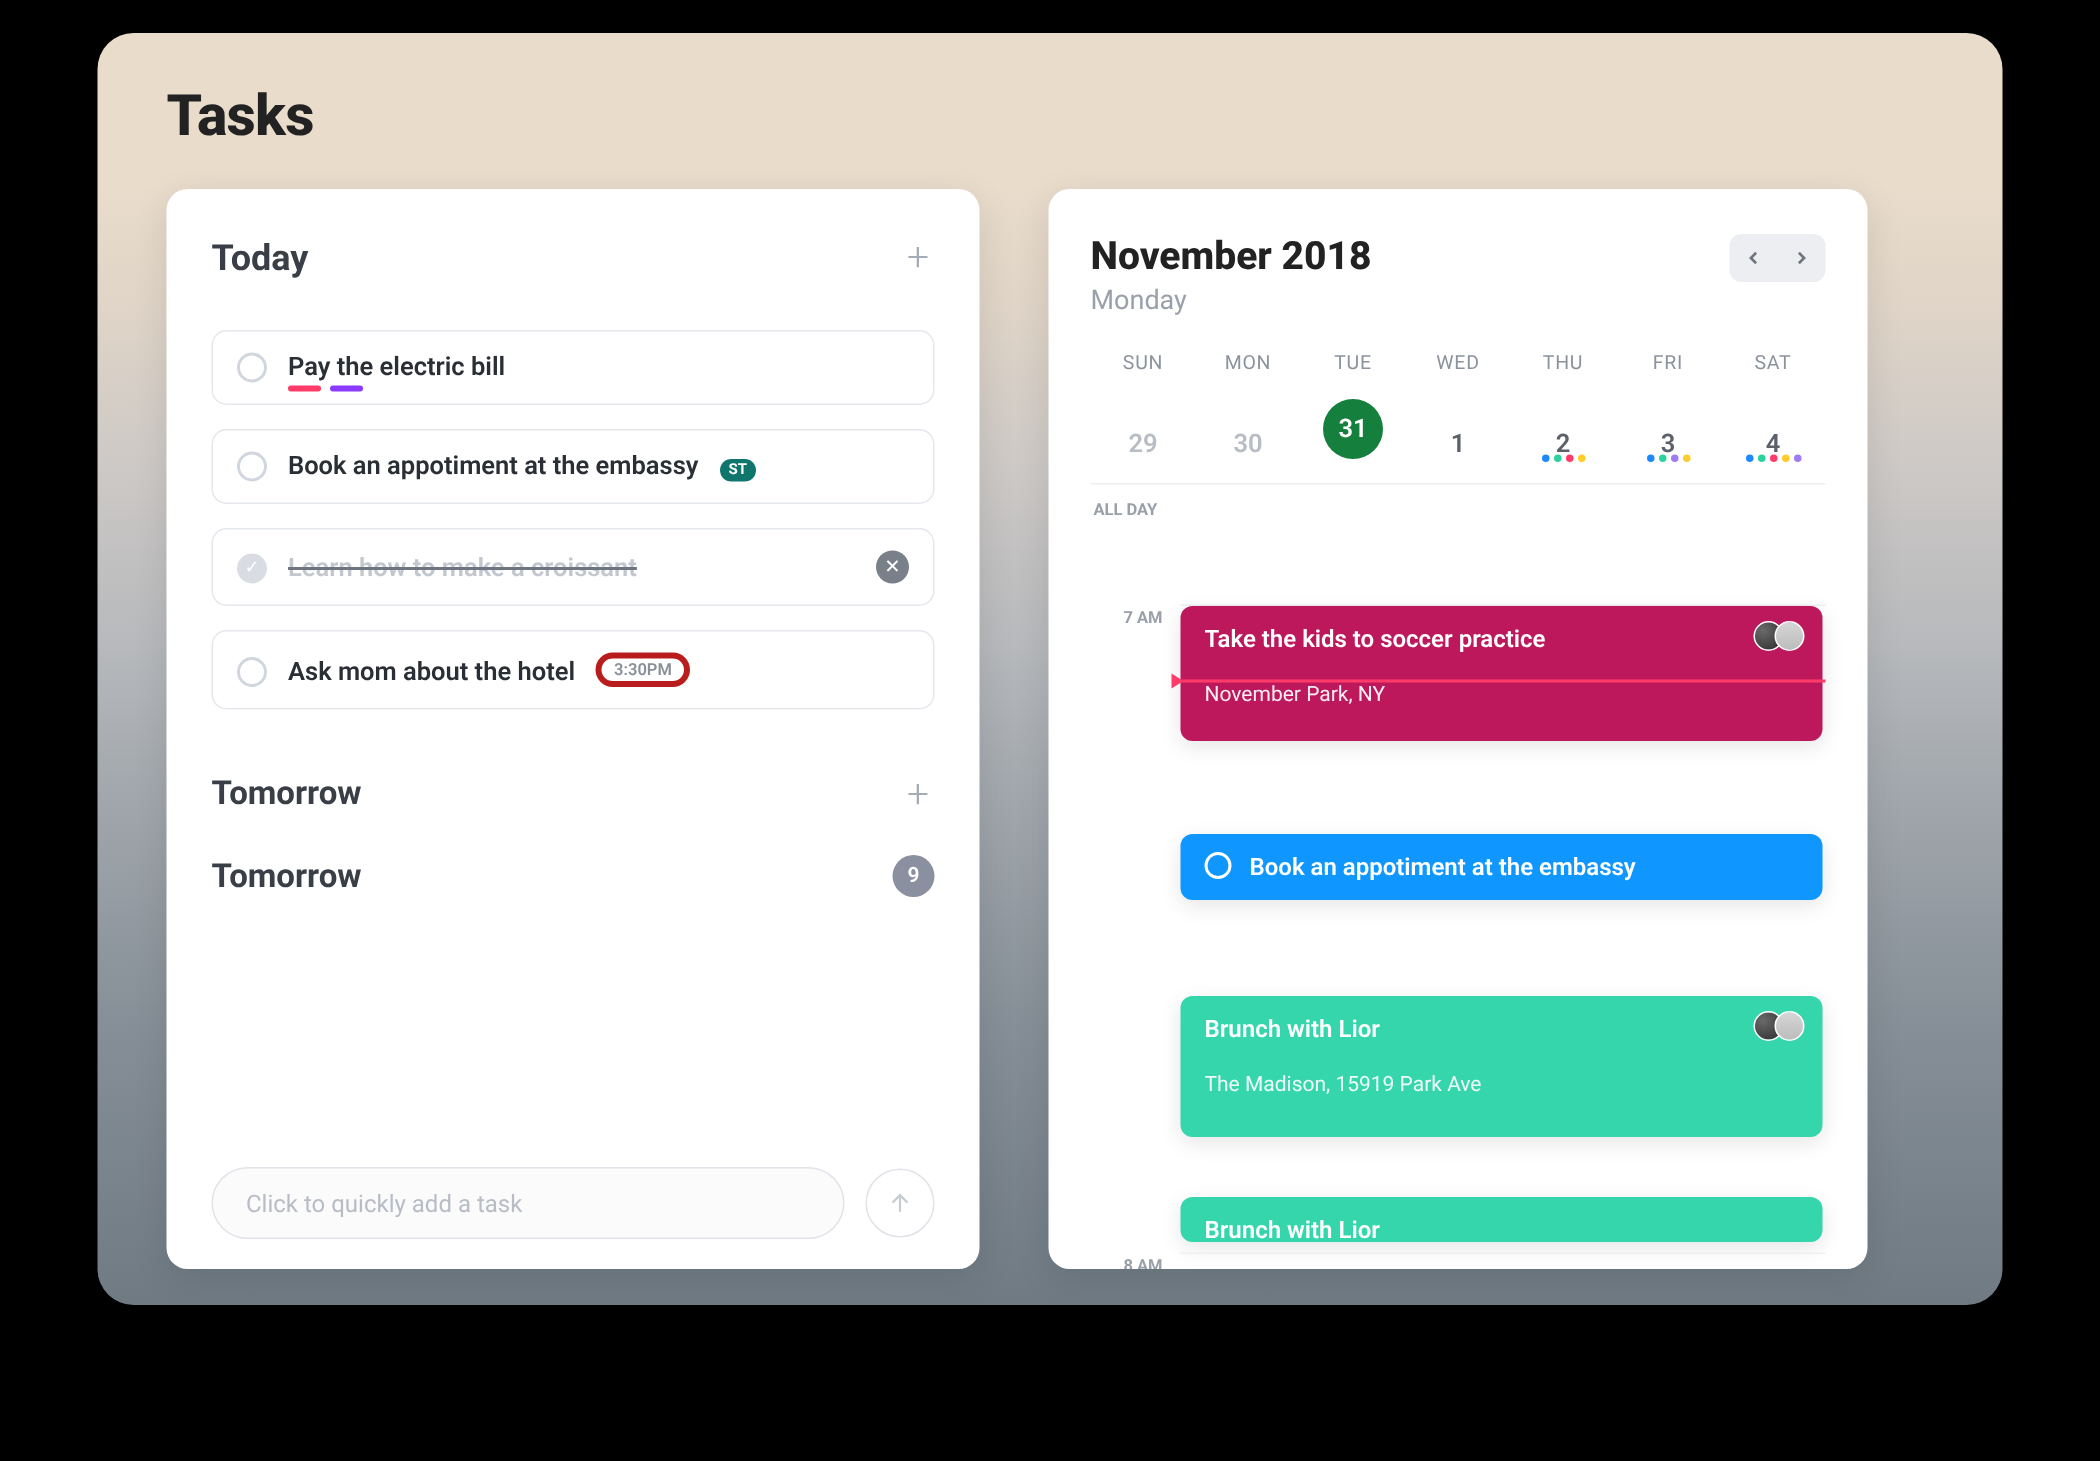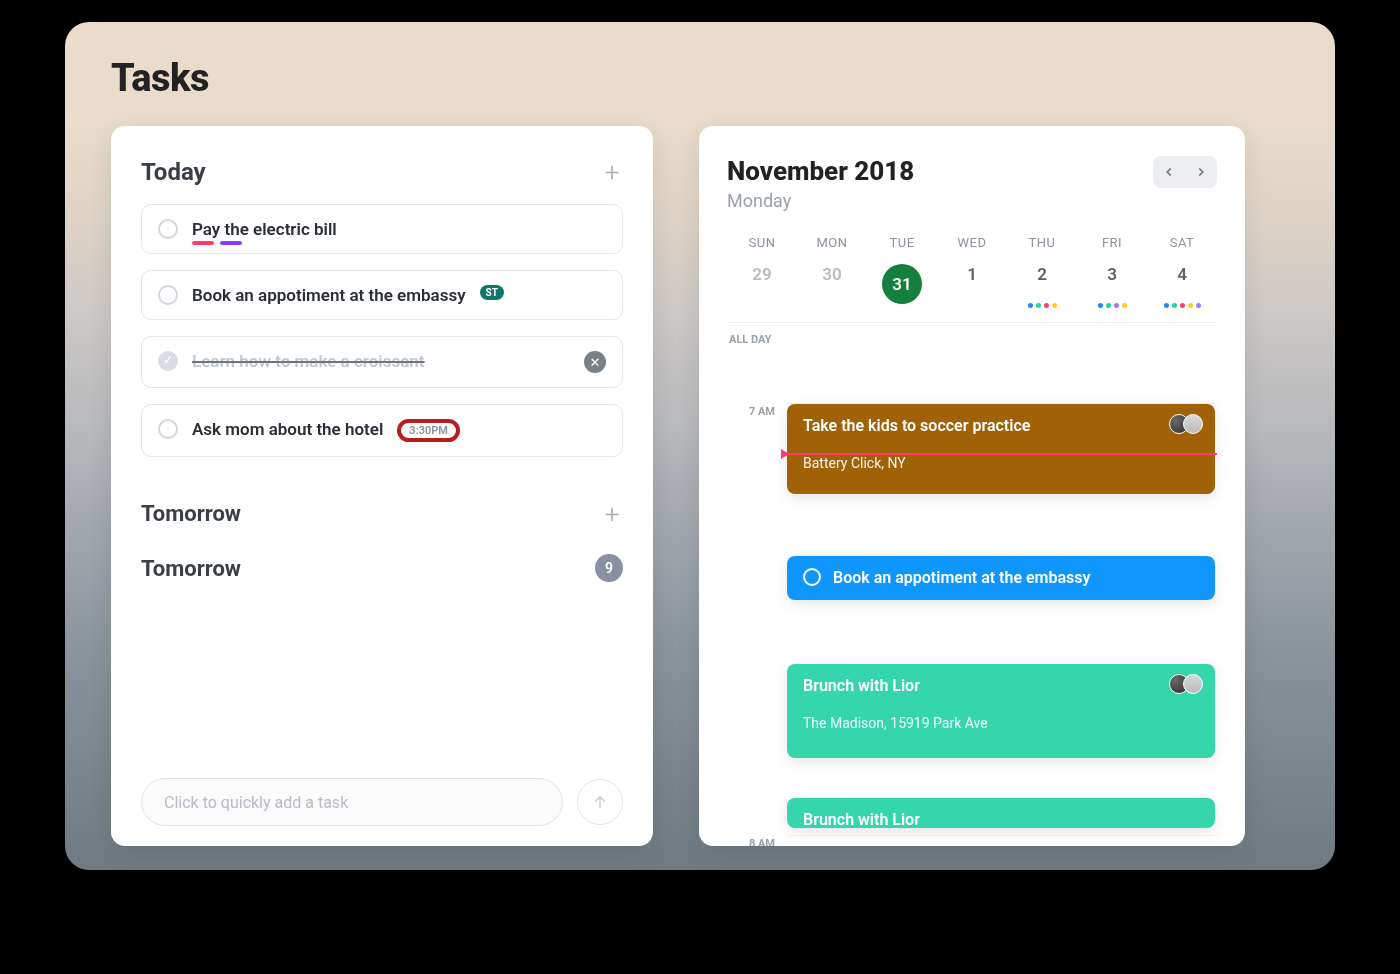--- a/index.html
+++ b/index.html
@@ -28,28 +28,28 @@
   }
   .columns { display: flex; gap: 46px; }
   .panel {
     background: #fff;
     border-radius: 14px;
     box-shadow: 0 6px 24px rgba(0,0,0,0.10);
     overflow: hidden;
   }
   
   .tasks-panel { width: 542px; height: 720px; padding: 32px 30px 0 30px; position: relative; }
-  .section-head { display:flex; justify-content:space-between; align-items:center; margin-bottom:18px; }
+  .section-head { display:flex; justify-content:space-between; align-items:center; margin-bottom:34px; }
   .section-head h2 { font-size: 24px; font-weight: 700; color:#3a3e46; }
   .plus { width:22px; height:22px; display:flex; align-items:center; justify-content:center; cursor:pointer;
           color:#a5acb8; font-size:26px; font-weight:300; line-height:1; }
   .task {
     border:1px solid #e4e7ec; border-radius:10px;
     padding:14px 16px; margin-bottom:16px;
-    display:flex; align-items:flex-start; gap:14px;
+    display:flex; align-items:flex-end; gap:14px;
     position:relative;
   }
   .task .circle {
     width:20px; height:20px; border:2px solid #d1d6de; border-radius:50%;
     flex:none;
   }
   .task.done .circle { background:#d9dde3; border-color:#d9dde3; position:relative; }
   .task.done .circle::after { content:"✓"; color:#fff; font-size:12px; position:absolute; left:3px; top:0; }
   .task .label { font-size:17px; font-weight:600; color:#2a2e35; }
   .task.done .label { color:#c3c8d0; text-decoration:line-through; text-decoration-color:#6e7480; text-decoration-thickness:2px; }
@@ -85,21 +85,21 @@
   .cal-panel { width:546px; height:720px; padding:30px 28px 0 28px; position:relative; }
   .cal-head { display:flex; justify-content:space-between; align-items:flex-start; }
   .cal-head h2 { font-size:26px; font-weight:800; color:#222; }
   .cal-head .dow { font-size:18px; color:#9aa0aa; margin-top:4px; }
   .nav-btns { display:flex; gap:4px; background:#eceef2; border-radius:8px; padding:2px; }
   .nav-btns div { width:28px; height:28px; display:flex; align-items:center; justify-content:center;
     color:#70767f; cursor:pointer; border-radius:6px; }
   .weekdays { display:grid; grid-template-columns:repeat(7,1fr); margin-top:24px; text-align:center;
     font-size:13px; font-weight:400; color:#8d939d; letter-spacing:0.5px; }
   .dates { display:grid; grid-template-columns:repeat(7,1fr); margin-top:14px; text-align:center; align-items:center; }
-  .date-cell { position:relative; height:42px; display:flex; flex-direction:column; align-items:center; justify-content:flex-start;
+  .date-cell { position:relative; height:42px; display:flex; flex-direction:column; align-items:center; justify-content:flex-end;
     font-size:17px; font-weight:600; color:#5c6069; }
   .date-cell.muted { color:#b7bcc5; }
   .date-cell.selected span.n {
     width:40px; height:40px; border-radius:50%; background:#15803d; color:#fff;
     display:flex; align-items:center; justify-content:center;
   }
   .date-cell .dots { position:absolute; bottom:-2px; display:flex; gap:3px; }
   .date-cell .dots i { width:5px; height:5px; border-radius:50%; display:block; }
   .d-b{background:#1e88ff;} .d-g{background:#29d39c;} .d-p{background:#ff3b6a;} .d-y{background:#ffcc2b;} .d-v{background:#9f7bf5;}
   .hr { height:1px; background:#eceef1; margin-top:16px; }
@@ -114,21 +114,21 @@
     position:absolute; left:60px; right:0; height:2px; background:#ff3b6a; z-index:3;
   }
   .now-line::before{ content:""; position:absolute; left:-6px; top:-4px;
     border-left:8px solid #ff3b6a; border-top:5px solid transparent; border-bottom:5px solid transparent; }
   .event {
     position:absolute; left:0; right:2px; border-radius:8px; color:#fff;
     padding:12px 16px 14px 16px; box-shadow:0 4px 14px rgba(0,0,0,0.10);
   }
   .event .title { font-size:16px; font-weight:600; }
   .event .sub  { font-size:14px; opacity:0.92; margin-top:20px; }
-  .event.purple { background:#a16207; }
+  .event.purple { background:#be185d; }
   .event.blue   { background:#0f97ff; }
   .event.teal   { background:#35d6ac; }
   .event.blue .ring{ width:18px;height:18px;border:2px solid #fff;border-radius:50%;display:inline-block;margin-right:12px;vertical-align:-3px;}
   .avatars{ position:absolute; right:12px; top:10px; display:flex; }
   .avatars span{ width:20px;height:20px;border-radius:50%;background:linear-gradient(#d6d6d6,#bcbcbc);border:1px solid #fff;margin-left:-6px; }
   .avatars span:first-child{ background:radial-gradient(circle at 30% 30%,#6a6a6a,#2a2a2a); }
 </style>
 </head>
 <body>
 
@@ -265,21 +265,21 @@
         </div>
 
       <div class="hr"></div>
 
       <div class="timeline">
         <div class="allday-label">ALL DAY</div>
         <div class="slot first"></div>
 
         <div class="hour-label">7 AM</div>
         <div class="slot events-col" id="events-col" style="height: 432px;">
-            <div class="event purple" style="top: 0px; height: 90px;"><span class="title">Take the kids to soccer practice</span><div class="sub">Battery Click, NY</div><div class="avatars">
+            <div class="event purple" style="top: 0px; height: 90px;"><span class="title">Take the kids to soccer practice</span><div class="sub">November Park, NY</div><div class="avatars">
                 <span></span>
                 <span></span>
               </div></div>
             <div class="event blue" style="top: 152px; height: 44px;"><span class="ring"></span><span class="title">Book an appotiment at the embassy</span></div>
             <div class="event teal" style="top: 260px; height: 94px;"><span class="title">Brunch with Lior</span><div class="sub">The Madison, 15919 Park Ave</div><div class="avatars">
                 <span></span>
                 <span></span>
               </div></div>
             <div class="event teal" style="top: 394px; height: 30px;"><span class="title">Brunch with Lior</span></div>
           </div>

